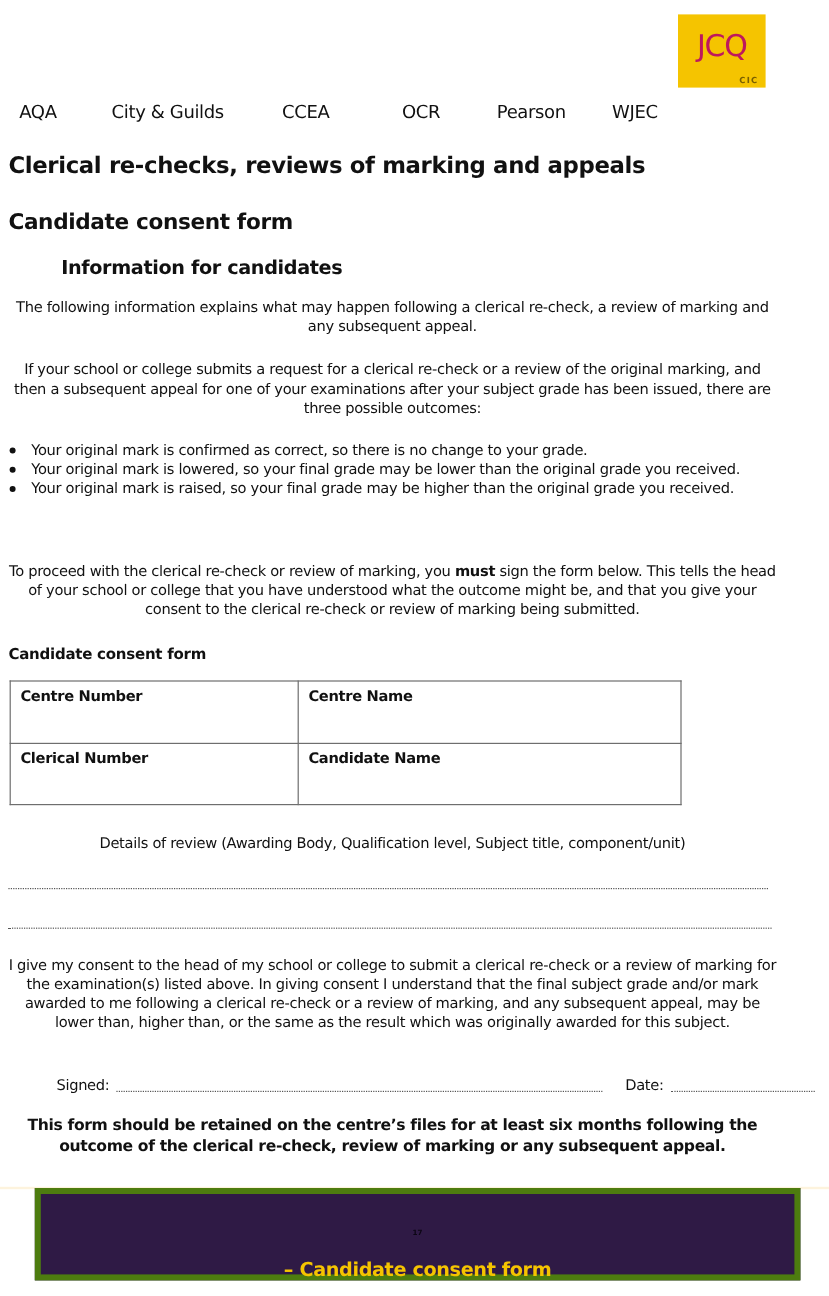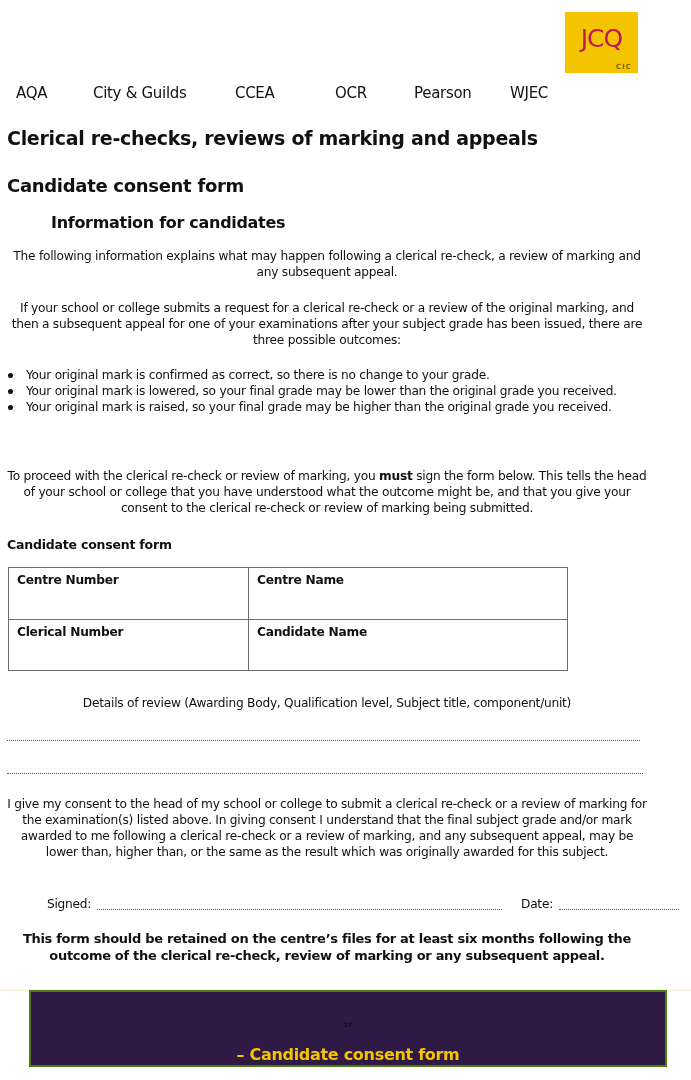--- a/index.html
+++ b/index.html
@@ -209,21 +209,21 @@
     height: 2px;
     background: #fdf3dd;
   }
   .footer-band {
     position: absolute;
     left: 29px;
     top: 990px;
     width: 638px;
     height: 77px;
     background: #2f1a45;
-    border: 2px solid #4d7c0f;
+    border: 5px solid #4d7c0f;
     box-sizing: border-box;
   }
   .footer-num {
     position: absolute;
     left: 0;
     right: 0;
     top: 29px;
     text-align: center;
     font-size: 6px;
     color: #0c0614;

